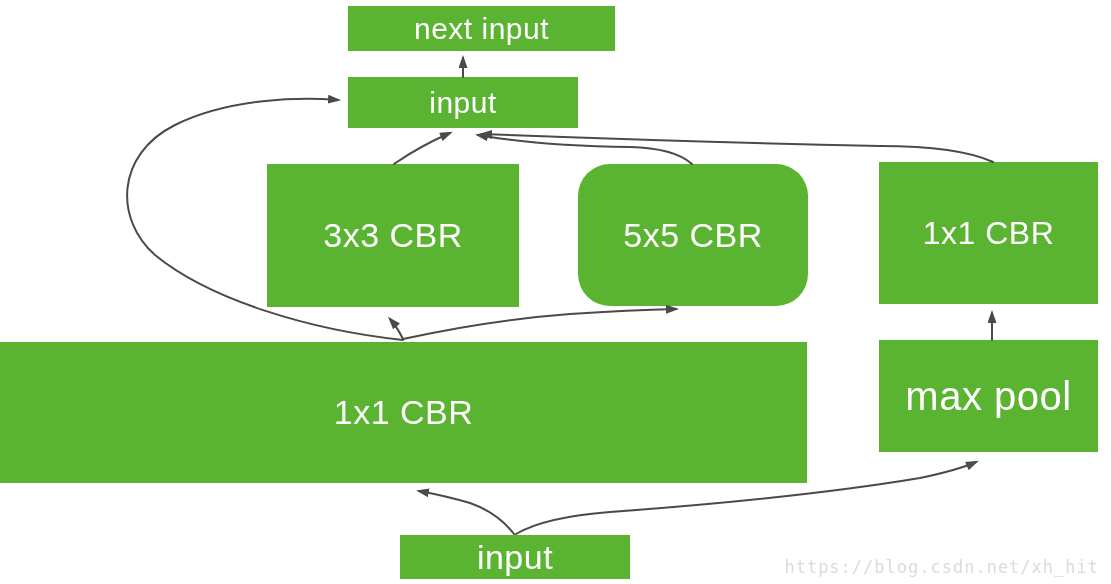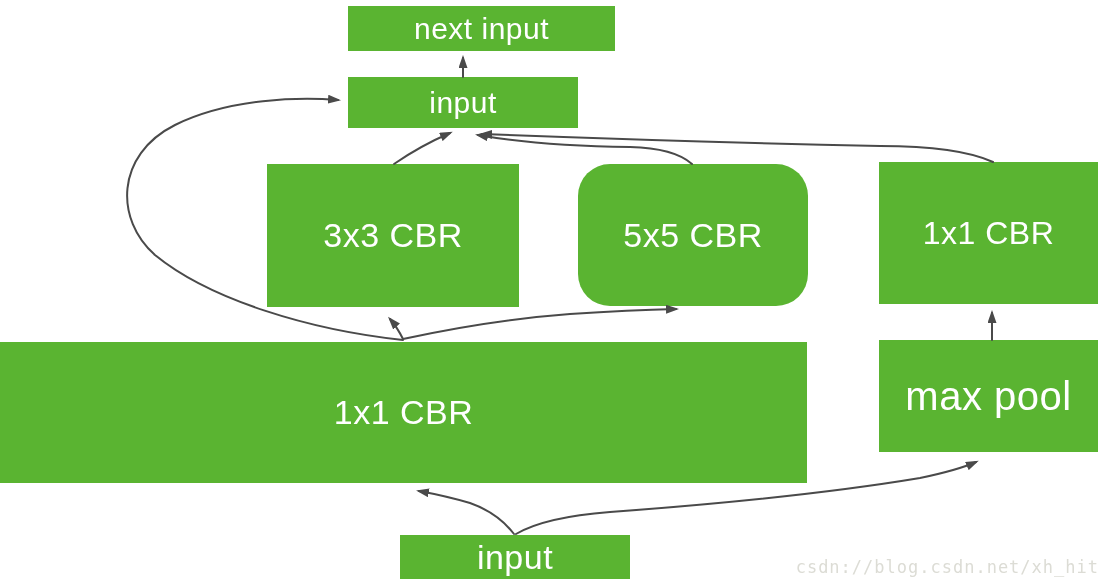--- a/index.html
+++ b/index.html
@@ -74,15 +74,15 @@
         <path d="M 692 164 Q 674 148 630 147 Q 540 146 478 135" marker-end="url(#arrowhead)"></path>
         <path d="M 993 162 Q 958 146 880 146 Q 690 142 482 134" marker-end="url(#arrowhead)"></path>
         <path d="M 403 339 Q 397 327 390 319" marker-end="url(#arrowhead)"></path>
         <path d="M 403 339 Q 490 320 570 314 Q 630 310 676 309" marker-end="url(#arrowhead)"></path>
         <path d="M 514 534 Q 498 513 470 503 Q 446 496 419 491" marker-end="url(#arrowhead)"></path>
         <path d="M 516 534 Q 545 517 610 512 Q 800 498 920 478 Q 958 470 976 462" marker-end="url(#arrowhead)"></path>
         <path d="M 992 340 L 992 313" marker-end="url(#arrowhead)"></path>
       </g>
   </svg>
 
-  <div class="watermark" style="color: rgb(220, 220, 213);">csdn://blog.csdn.net/xh_hit</div>
+  <div class="watermark" style="color: rgb(220, 220, 213);">https://blog.csdn.net/xh_hit</div>
 
 </div>
 
 </body></html>

